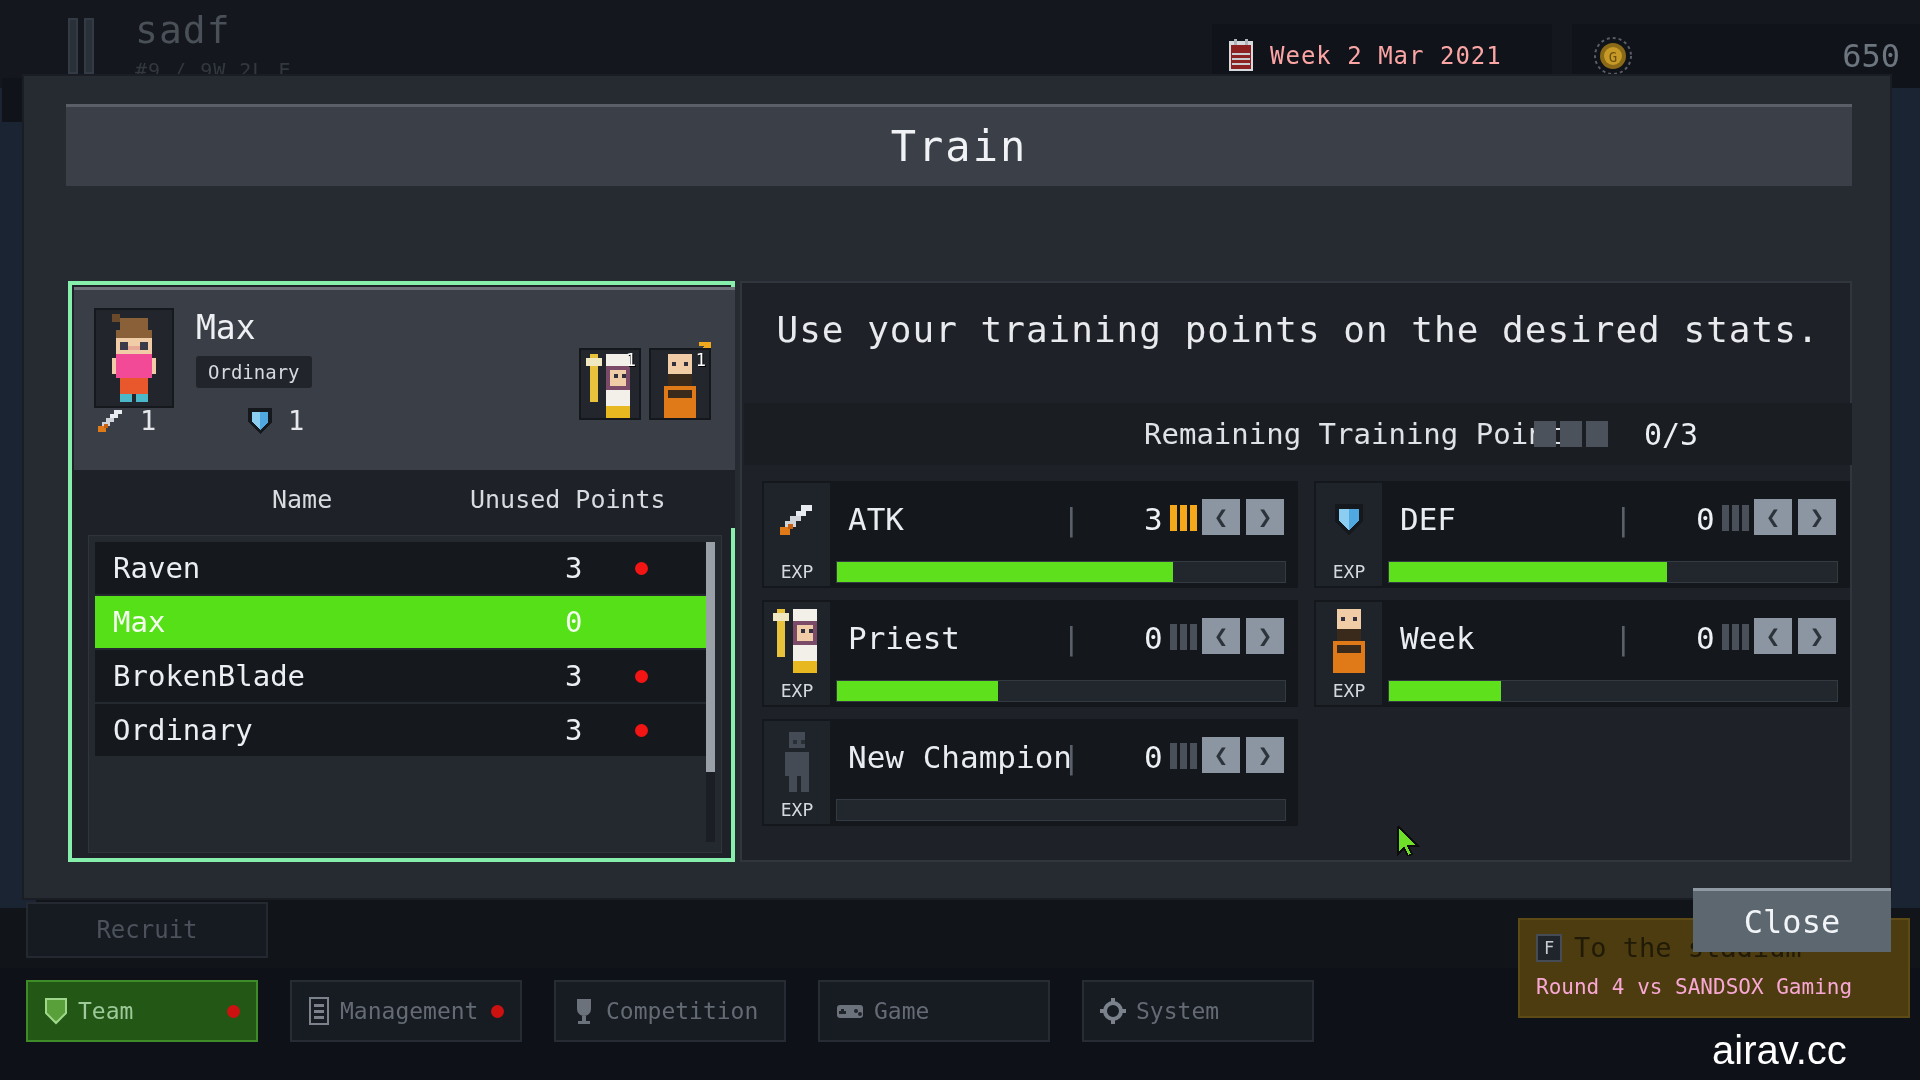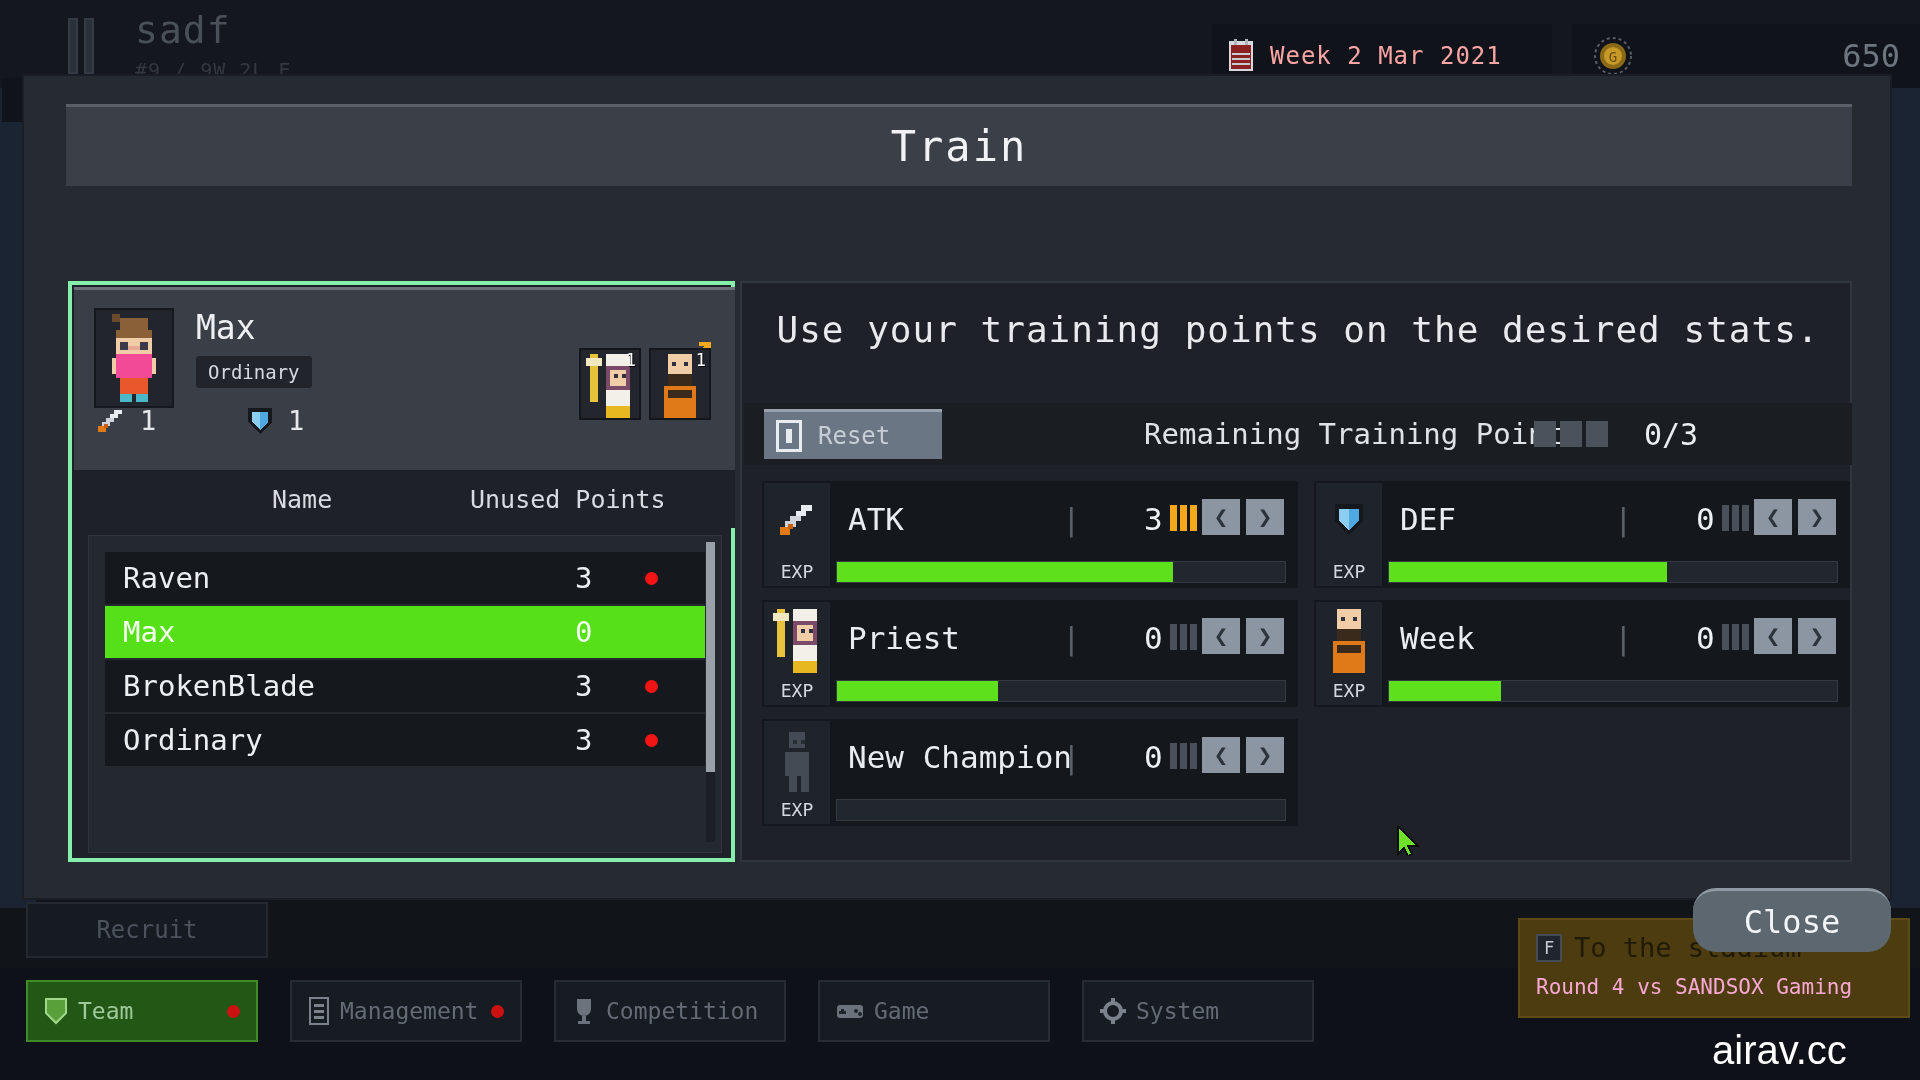--- a/index.html
+++ b/index.html
@@ -145,21 +145,21 @@
   .list-head {
     position: absolute; left: 2px; top: 185px; width: 661px; height: 58px;
     background: #1e2127; display:flex; align-items:center;
     font-size: 25px; color: #d8dbe0;
   }
   .list-head .h-name { position:absolute; left: 198px; }
   .list-head .h-pts { position:absolute; left: 396px; text-align: center; }
 
   .list-box {
     position: absolute; left: 16px; top: 250px; width: 634px; height: 318px;
-    background: #24282f; border: 1px solid #30343c; padding: 16px;
+    background: #24282f; border: 1px solid #30343c; padding: 6px;
   }
   .list-row {
     height: 52px; display:flex; align-items:center;
     background: #15181d; margin-bottom: 2px; position: relative;
   }
   .list-row.sel { background: #55e018; }
   .row-name { position:absolute; left: 18px; font-size: 29px; color:#eceff2; }
   .list-row.sel .row-name { color:#f4fff0; }
   .row-pts { position:absolute; left: 470px; font-size: 29px; color:#eceff2; }
   .list-row.sel .row-pts { color:#f4fff0; }
@@ -229,21 +229,21 @@
   .st-exp-track {
     position:absolute; left: 74px; top: 80px; width: 450px; height: 22px;
     background: #22262d; border: 1px solid #343a42;
   }
   .st-exp-fill { height: 100%; background: #5fe01c; }
 
   .close-btn {
     position: absolute; left: 1669px; top: 812px; width: 198px; height: 64px;
     background: #5d6770; border-top: 3px solid #8f99a3;
     display:flex; align-items:center; justify-content:center;
-    font-size: 32px; color: #f2f5f8; border-radius: 23px;
+    font-size: 32px; color: #f2f5f8;
   }
 
   .cursor { position: absolute; left: 1396px; top: 826px; }
 </style>
 </head>
 <body>
 
 <div id="root">
 
   <div class="bg-topbar">
@@ -455,26 +455,20 @@
             <i></i>
           </div>
       </div>
     </div>
 
     <div class="right-col">
 
       <div class="right-headline">Use your training points on the desired stats.</div>
 
       <div class="points-bar">
-        <div class="reset-btn">
-          <span class="reset-icon">
-              <i></i>
-            </span>
-          <span>Reset</span>
-        </div>
         <div class="rtp-label">Remaining Training Points</div>
         <div class="rtp-pips">
             <i></i>
             <i></i>
             <i></i>
           </div>
         <div class="rtp-val">0/3</div>
       </div>
 
       <div class="stat-tile" style="left:20px; top:198px;">

